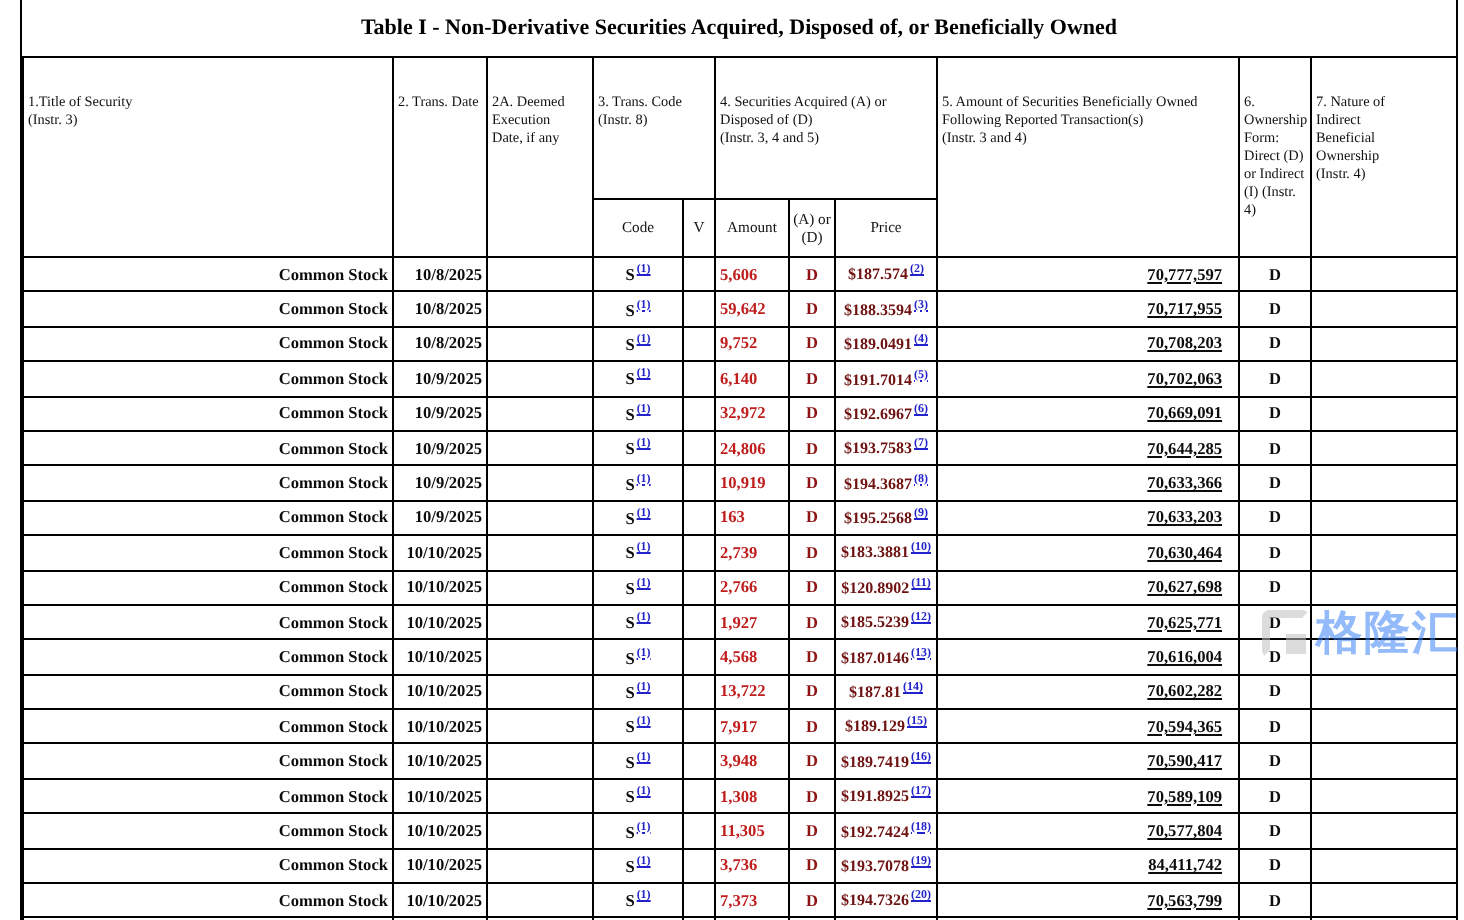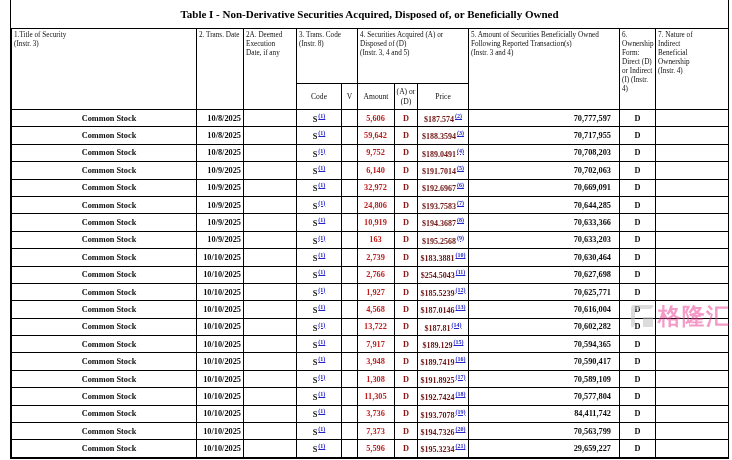--- a/index.html
+++ b/index.html
@@ -21,48 +21,48 @@
   col.c-v      { width:16px; }
   col.c-amt    { width:37px; }
   col.c-ad     { width:23px; }
   col.c-price  { width:51px; }
   col.c-owned  { width:151px; }
   col.c-own    { width:36px; }
   col.c-nature { width:73px; }
 
   th, td { border:1px solid #000; }
   thead th { font-weight:normal; font-size:7.2px; line-height:1.25; color:#111;
-    text-align:left; vertical-align:top; padding:2px 2px; white-space:pre-line; }
+    text-align:left; vertical-align:top; padding:18px 2px; white-space:pre-line; }
   thead tr.top th { border-top:1px solid #000; }
   thead tr.sub th { vertical-align:middle; text-align:center; font-size:7.6px; padding:1px; }
   tr.top { height:55px; }
   tr.sub { height:26px; }
 
   tbody tr { height:17.4px; }
   tbody td { font-size:8.3px; font-weight:bold; color:var(--text-black,#0c0c0c);
     white-space:nowrap; padding:0 2px; }
-  td.c-sec   { text-align:center; padding-left:12px; }
+  td.c-sec   { text-align:right; padding-left:12px; }
   td.c-date  { text-align:right; }
   td.c-code  { text-align:center; }
-  td.c-amt   { text-align:center; padding-right:3px; color:var(--amount-red,#c01d1d);margin-top:48px; }
+  td.c-amt   { text-align:left; padding-right:3px; color:var(--amount-red,#c01d1d);margin-top:48px; }
   td.c-ad    { text-align:center; color:var(--ad-red,#8f1414); }
   td.c-price { text-align:center; font-size:8px; color:var(--price-maroon,#6e1212); }
-  td.c-owned { text-align:right; padding-right:8px; }
+  td.c-owned { text-align:right; padding-right:8px;text-decoration:underline; }
   td.c-own   { text-align:center; }
 
   sup.fn { font-size:6px; color:var(--footnote-blue,#2323cb); text-decoration:underline;
     vertical-align:super; font-weight:bold; margin-left:1px; cursor:pointer; }
 
   .watermark { position:absolute; right:2px; bottom:4px; display:flex; align-items:center;
     gap:3px; opacity:0.55; color:#b9b9b9; pointer-events:none; }
   .wm-logo { width:24px; height:24px; border:4px solid #c0c0c0; border-radius:4px;
     border-right-color:transparent; border-bottom-color:transparent; position:relative; }
   .wm-logo::after { content:""; position:absolute; right:-2px; bottom:-2px; width:10px;
     height:10px; background:#c0c0c0; }
-  .wm-text { font-size:23px; font-weight:bold; color:#ec4899; letter-spacing:1px;
+  .wm-text { font-size:23px; font-weight:bold; color:#3b82f6; letter-spacing:1px;
     font-family:"DejaVu Sans",sans-serif; }
 </style>
 </head>
 <body>
 
 <div class="page">
   <div class="table-wrap">
     <div class="title-row">Table I - Non-Derivative Securities Acquired, Disposed of, or Beneficially Owned</div>
     <table>
       <colgroup>
@@ -235,21 +235,21 @@
     <td class="c-nature"></td>
   </tr>
           <tr>
     <td class="c-sec">Common Stock</td>
     <td class="c-date">10/10/2025</td>
     <td class="c-deemed"></td>
     <td class="c-code"><span>S</span><sup class="fn">(1)</sup></td>
     <td class="c-v"></td>
     <td class="c-amt">2,766</td>
     <td class="c-ad">D</td>
-    <td class="c-price"><span>$254.5043</span><sup class="fn">(11)</sup></td>
+    <td class="c-price"><span>$120.8902</span><sup class="fn">(11)</sup></td>
     <td class="c-owned">70,627,698</td>
     <td class="c-own">D</td>
     <td class="c-nature"></td>
   </tr>
           <tr>
     <td class="c-sec">Common Stock</td>
     <td class="c-date">10/10/2025</td>
     <td class="c-deemed"></td>
     <td class="c-code"><span>S</span><sup class="fn">(1)</sup></td>
     <td class="c-v"></td>

